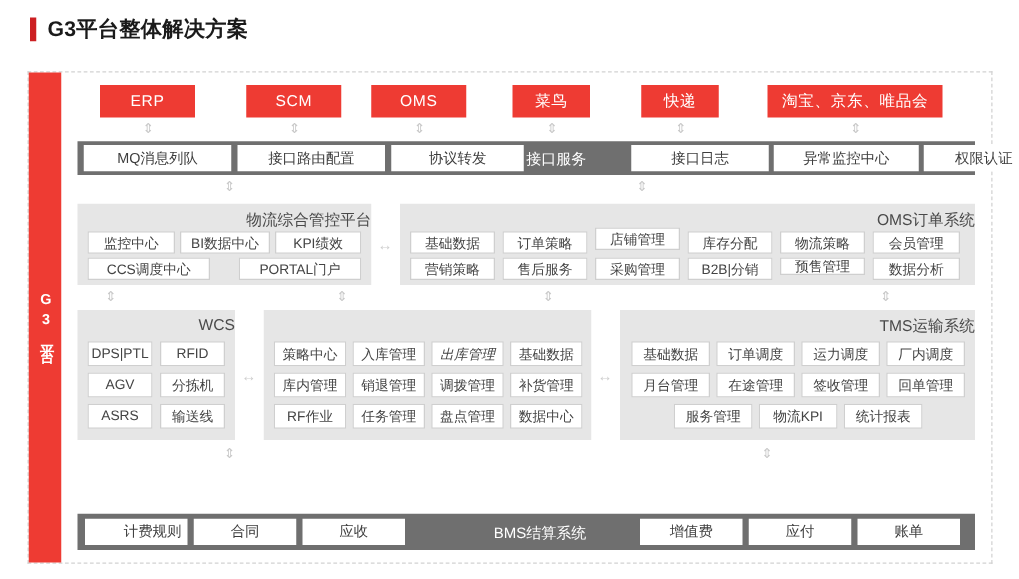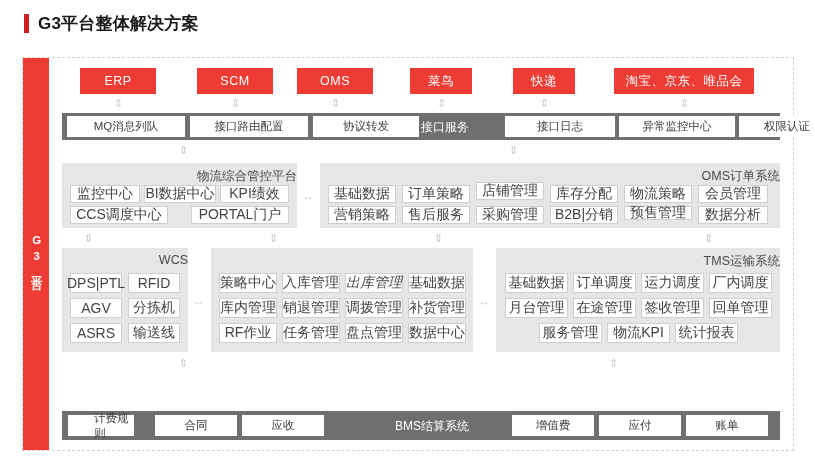--- a/index.html
+++ b/index.html
@@ -97,21 +97,21 @@
     background: #e6e6e6;
     padding: 0;
   }
   .panel-title {
     position: absolute; left: 0; top: 5px; width: 100%;
     text-align: right; font-size: 12.5px; color: #4a4a4a;
   }
   .chip {
     position: absolute; background: #ffffff;
     border: 1px solid #cfcfcf;
-    color: #444; font-size: 14px;
+    color: #444; font-size: 11px;
     display: flex; align-items: center; justify-content: center;
     text-align: center;
   }
 
   
   .bms {
     position: absolute; left: 13px; top: 353px;
     width: 718px; height: 29px;
     background: #6f6f6f;
   }
@@ -245,21 +245,21 @@
       <div class="chip" style="left:213px;top:50px;width:63px;height:20px;">回单管理</div>
       <div class="chip" style="left:43px;top:75px;width:63px;height:20px;">服务管理</div>
       <div class="chip" style="left:111px;top:75px;width:63px;height:20px;">物流KPI</div>
       <div class="chip" style="left:179px;top:75px;width:63px;height:20px;">统计报表</div>
     </div>
 
     <div class="varrow" style="left:130px;top:299px;">⇕</div>
     <div class="varrow" style="left:560px;top:299px;">⇕</div>
 
     <div class="bms">
-      <div class="bms-chip" style="left:6px;width:66px;padding-left:26px;">计费规则</div>
+      <div class="bms-chip" style="left:6px;width:82px;padding-left:26px;">计费规则</div>
       <div class="bms-chip" style="left:93px;width:82px;">合同</div>
       <div class="bms-chip" style="left:180px;width:82px;">应收</div>
       <div class="bms-title">BMS结算系统</div>
       <div class="bms-chip" style="left:450px;width:82px;">增值费</div>
       <div class="bms-chip" style="left:537px;width:82px;">应付</div>
       <div class="bms-chip" style="left:624px;width:82px;">账单</div>
     </div>
 
   </div>
 </div>

